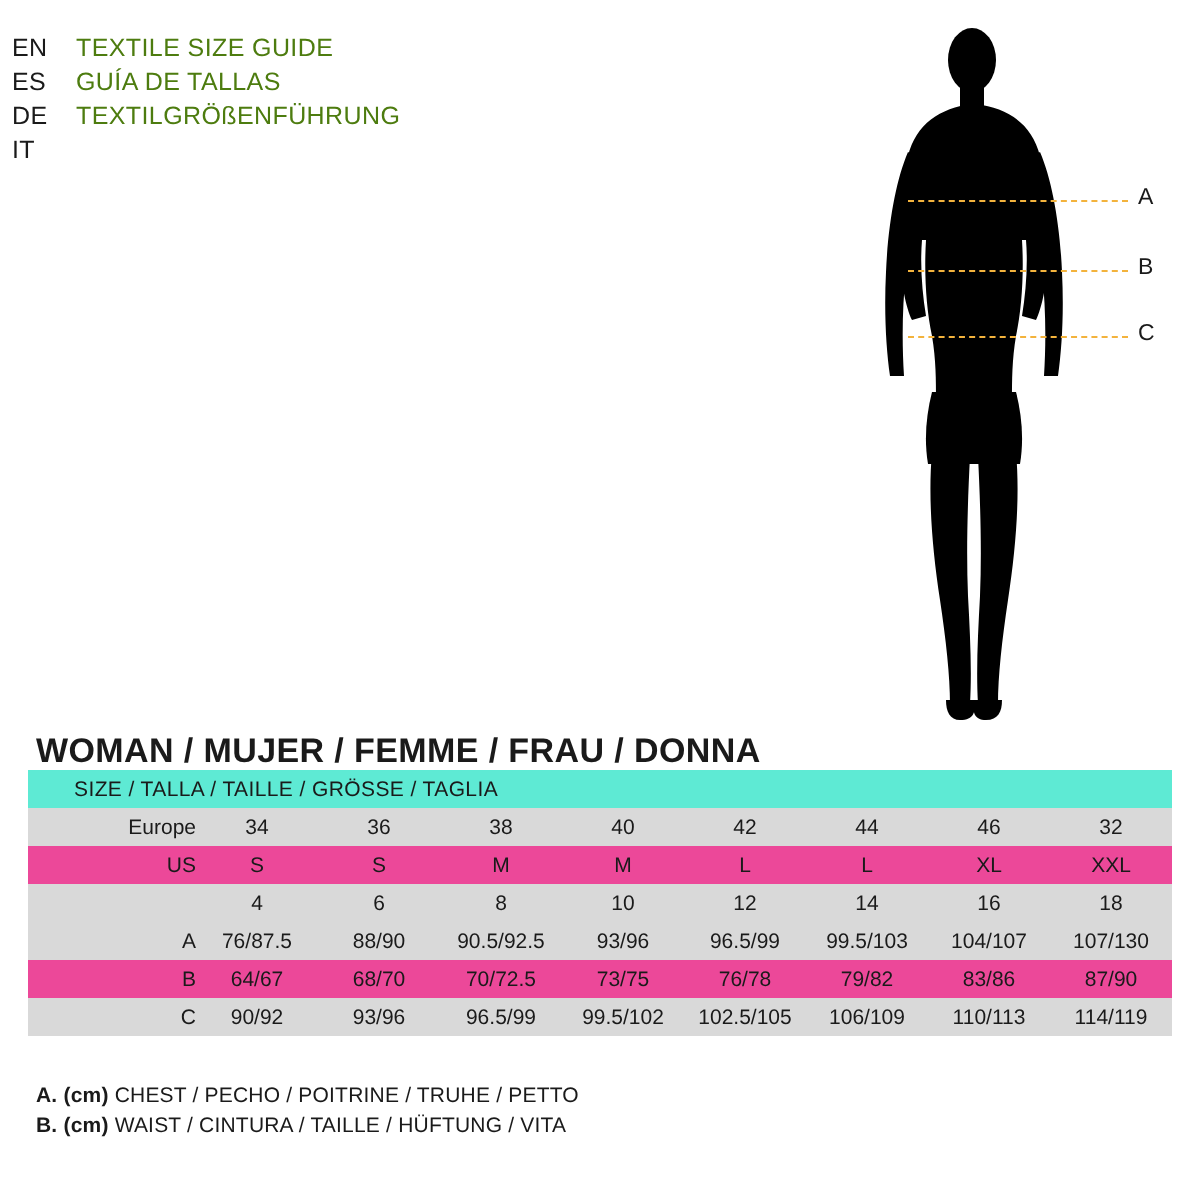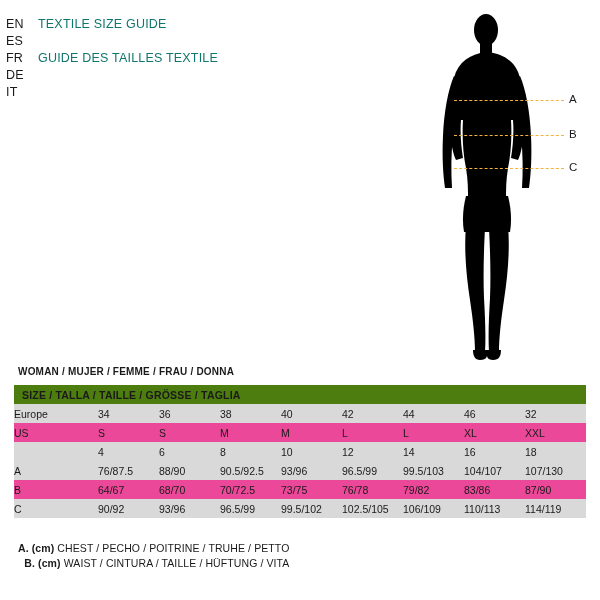--- a/index.html
+++ b/index.html
@@ -34,21 +34,21 @@
     font-size: 12.5px;
     line-height: 17px;
     letter-spacing: 0.2px;
   }
   .lang-code {
     width: 32px;
     flex: 0 0 32px;
     color: #1a1a1a;
   }
   .lang-text {
-    color: #0f766e;
+    color: #4d7c0f;
   }
 
   
   .figure-wrap {
     position: absolute;
     top: 8px;
     left: 430px;
     width: 160px;
     height: 370px;
   }
@@ -67,99 +67,96 @@
     font-size: 11.5px;
     color: #1a1a1a;
     font-family: "Liberation Sans", sans-serif;
   }
 
   
   .woman-title {
     position: absolute;
     top: 366px;
     left: 18px;
-    font-size: 10px;
+    font-size: 17px;
     font-weight: bold;
     letter-spacing: 0.2px;
     color: #1a1a1a;
   }
   table.size-table {
     position: absolute;
     top: 385px;
     left: 14px;
     width: 572px;
     border-collapse: collapse;
     font-size: 10.5px;
     color: #1a1a1a;
   }
   table.size-table td {
     padding: 2px 0 2px 0;
     height: 15px;
     vertical-align: middle;
   }
   tr.head-row td {
-    background: #4d7c0f;
-    font-weight: bold;
+    background: #5eead4;
+    font-weight: normal;
     font-size: 10.5px;
-    padding-left: 8px;
+    padding-left: 23px;
     letter-spacing: 0.2px;
   }
   tr.shaded td {
     background: #d9d9d9;
   }
   tr.plain td {
     background: #ec4899;
   }
   td.label-cell {
     width: 84px;
     padding-left: 6px;
-    text-align: left;
+    text-align: right;
   }
   td.val-cell {
     width: 61px;
-    text-align: left;
+    text-align: center;
   }
 
   
   .notes {
     position: absolute;
     top: 541px;
     left: 18px;
     font-size: 10.5px;
     line-height: 15px;
     letter-spacing: 0.1px;
     color: #1a1a1a;
-    text-align: right;
   }
   .note-line {
     white-space: nowrap;
   }
   .note-line b {
     font-weight: bold;
   }
 </style>
 </head>
 <body>
 
 <div class="page">
 
   <div class="lang-block">
     <div class="lang-row">
       <span class="lang-code">EN</span>
       <span class="lang-text">TEXTILE SIZE GUIDE</span>
     </div>
     <div class="lang-row">
       <span class="lang-code">ES</span>
-    </div>
-    <div class="lang-row">
-      <span class="lang-code">FR</span>
-      <span class="lang-text">GUIDE DES TAILLES TEXTILE</span>
+      <span class="lang-text">GUÍA DE TALLAS</span>
     </div>
     <div class="lang-row">
       <span class="lang-code">DE</span>
+      <span class="lang-text">TEXTILGRÖßENFÜHRUNG</span>
     </div>
     <div class="lang-row">
       <span class="lang-code">IT</span>
     </div>
   </div>
 
   <div class="figure-wrap">
     <svg class="figure-svg" width="160" height="370" viewBox="0 0 160 370">
       <g fill="#000000">
 

